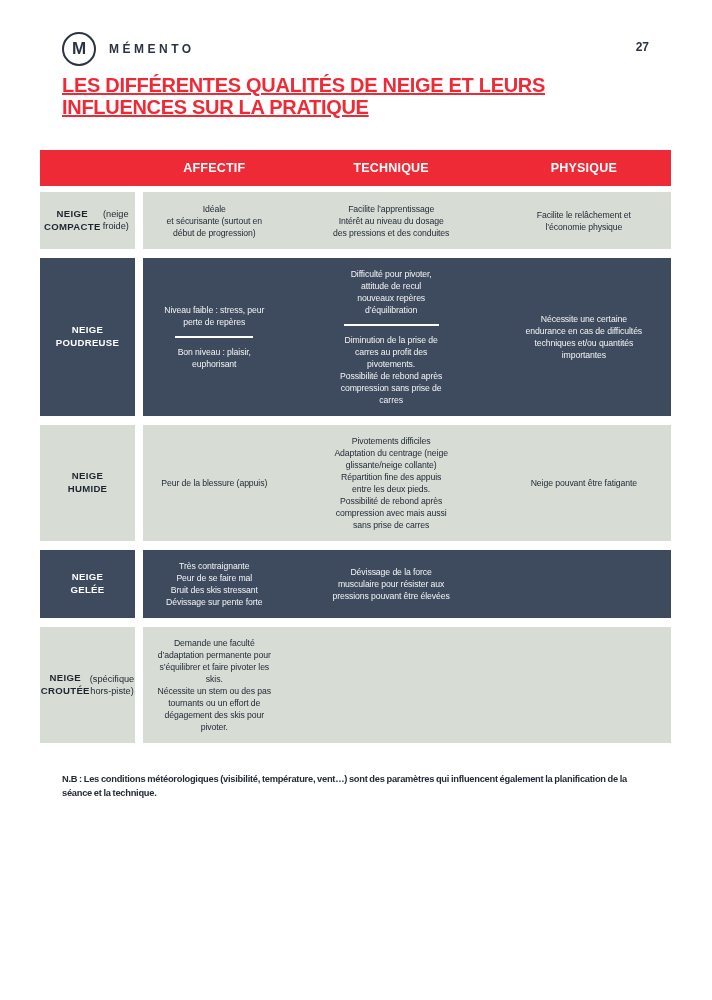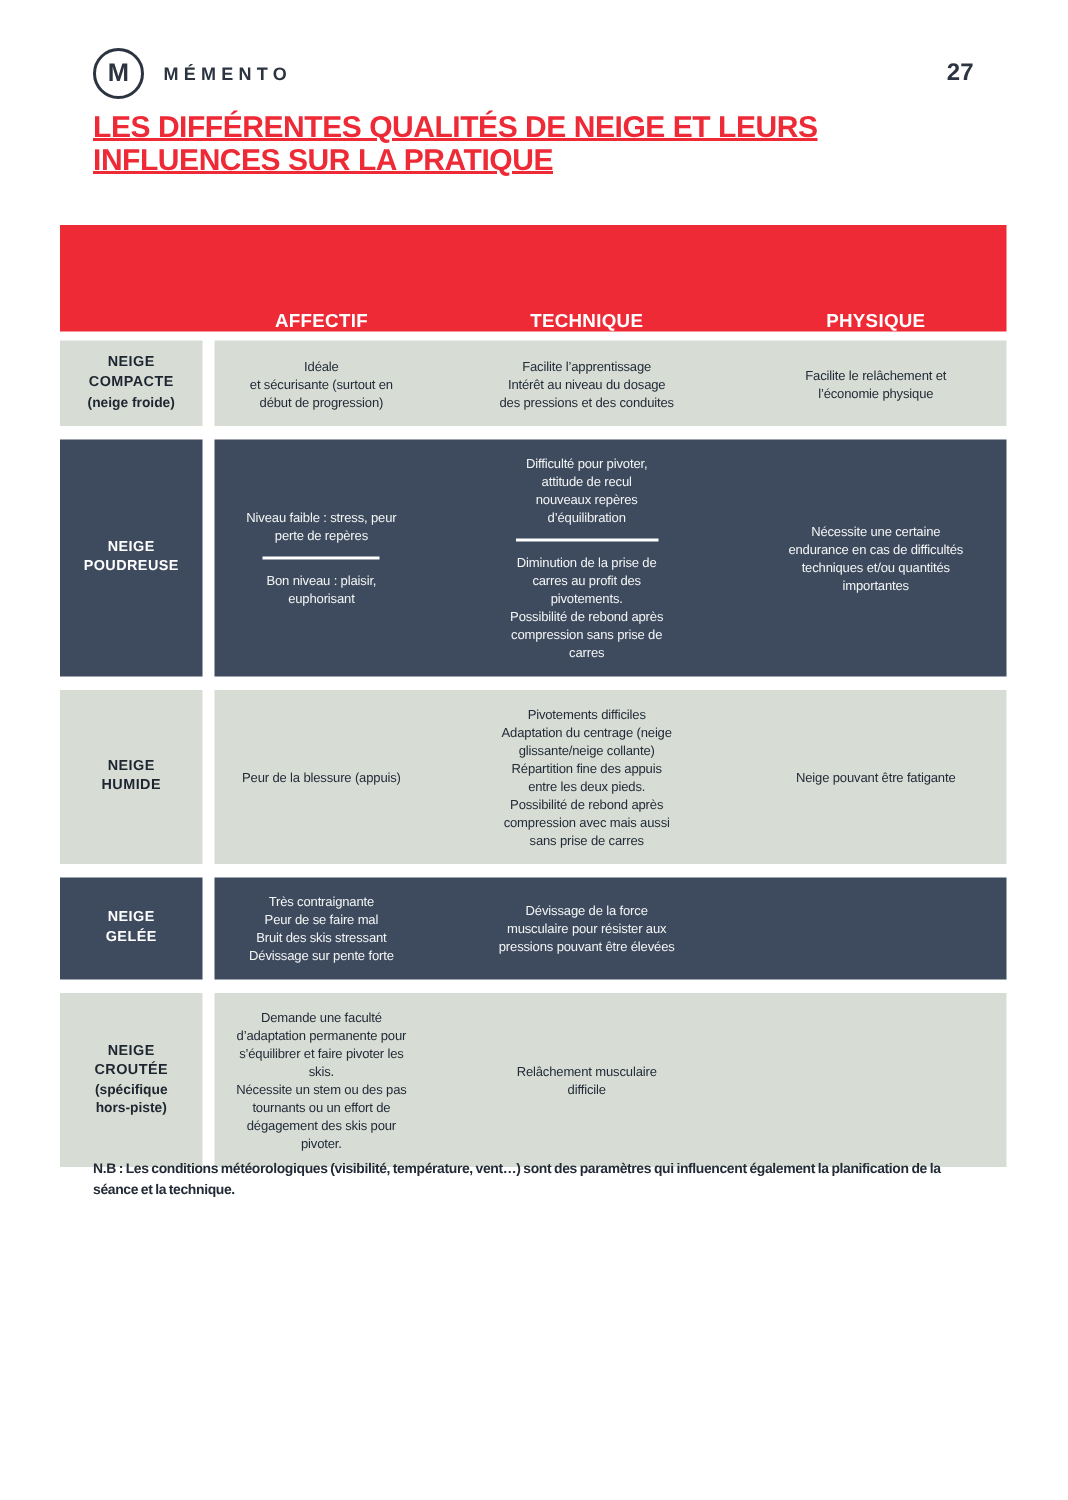--- a/index.html
+++ b/index.html
@@ -23,57 +23,57 @@
     border:2.5px solid #2b3440;
     display:flex; align-items:center; justify-content:center;
     color:#2b3440; font-weight:bold; font-size:17px;
   }
   .brand {
     font-size:12px; font-weight:bold; letter-spacing:3.5px;
     color:#2b3440;
   }
   .page-number {
     position:absolute; top:40px; right:63px;
-    font-size:16px; font-weight:bold; color:#2b3440;
+    font-size:12px; font-weight:bold; color:#2b3440;
   }
   
   .title {
     position:absolute; left:62px; top:74px; width:540px;
     color:#ee2a36; font-weight:bold; font-size:20px;
     line-height:1.1; letter-spacing:-0.3px;text-decoration:underline;
   }
   
   .snow-table { position:absolute; left:40px; top:150px; width:631px; }
   .thead {
-    height:71px; background:#ee2a36;
-    display:flex; align-items:flex-end;
+    height:36px; background:#ee2a36;
+    display:flex; align-items:center;
   }
   .thead-spacer { width:103px; }
   .thead-cols {
     flex:1; display:grid; grid-template-columns:27% 40% 33%;
     align-items:center;
   }
   .th {
     text-align:center; color:#ffffff; font-weight:bold;
     font-size:12.5px; letter-spacing:0.2px;
   }
   .row { display:flex; gap:8px; margin-top:9px; }
   .row.first { margin-top:6px; }
   .row-label {
     width:95px; flex:0 0 95px;
-    display:flex; flex-direction:column;
+    display:flex; 
     align-items:center; justify-content:center;
     text-align:center; padding:6px 4px;
   }
   .row-label .name {
     font-weight:bold; font-size:9.6px; line-height:1.35;
     letter-spacing:0.3px; white-space:pre-line;
   }
   .row-label .sub {
-    font-size:9.2px; line-height:1.3; white-space:pre-line; margin-top:1px;font-weight:bold;
+    font-size:9.2px; line-height:1.3; white-space:pre-line; margin-top:1px;
   }
   .row-content {
     flex:1; display:grid; grid-template-columns:27% 40% 33%;
   }
   .cell {
     display:flex; flex-direction:column;
     align-items:center; justify-content:center;
     text-align:center; padding:10px 6px;
     font-size:8.7px; line-height:1.38; letter-spacing:-0.1px;
   }
@@ -236,24 +236,20 @@
         <div class="cell">
             <div class="txt">Demande une faculté
 d’adaptation permanente pour
 s’équilibrer et faire pivoter les
 skis.
 Nécessite un stem ou des pas
 tournants ou un effort de
 dégagement des skis pour
 pivoter.</div>
           </div>
-        <div class="cell">
-            <div class="txt">Relâchement musculaire
-difficile</div>
-          </div>
       </div>
     </div>
 
   </div>
 
   <div class="footer-note">N.B : Les conditions météorologiques (visibilité, température, vent…) sont des paramètres qui influencent également la planification de la séance et la technique.</div>
 
 </div>
 
 </body></html>

